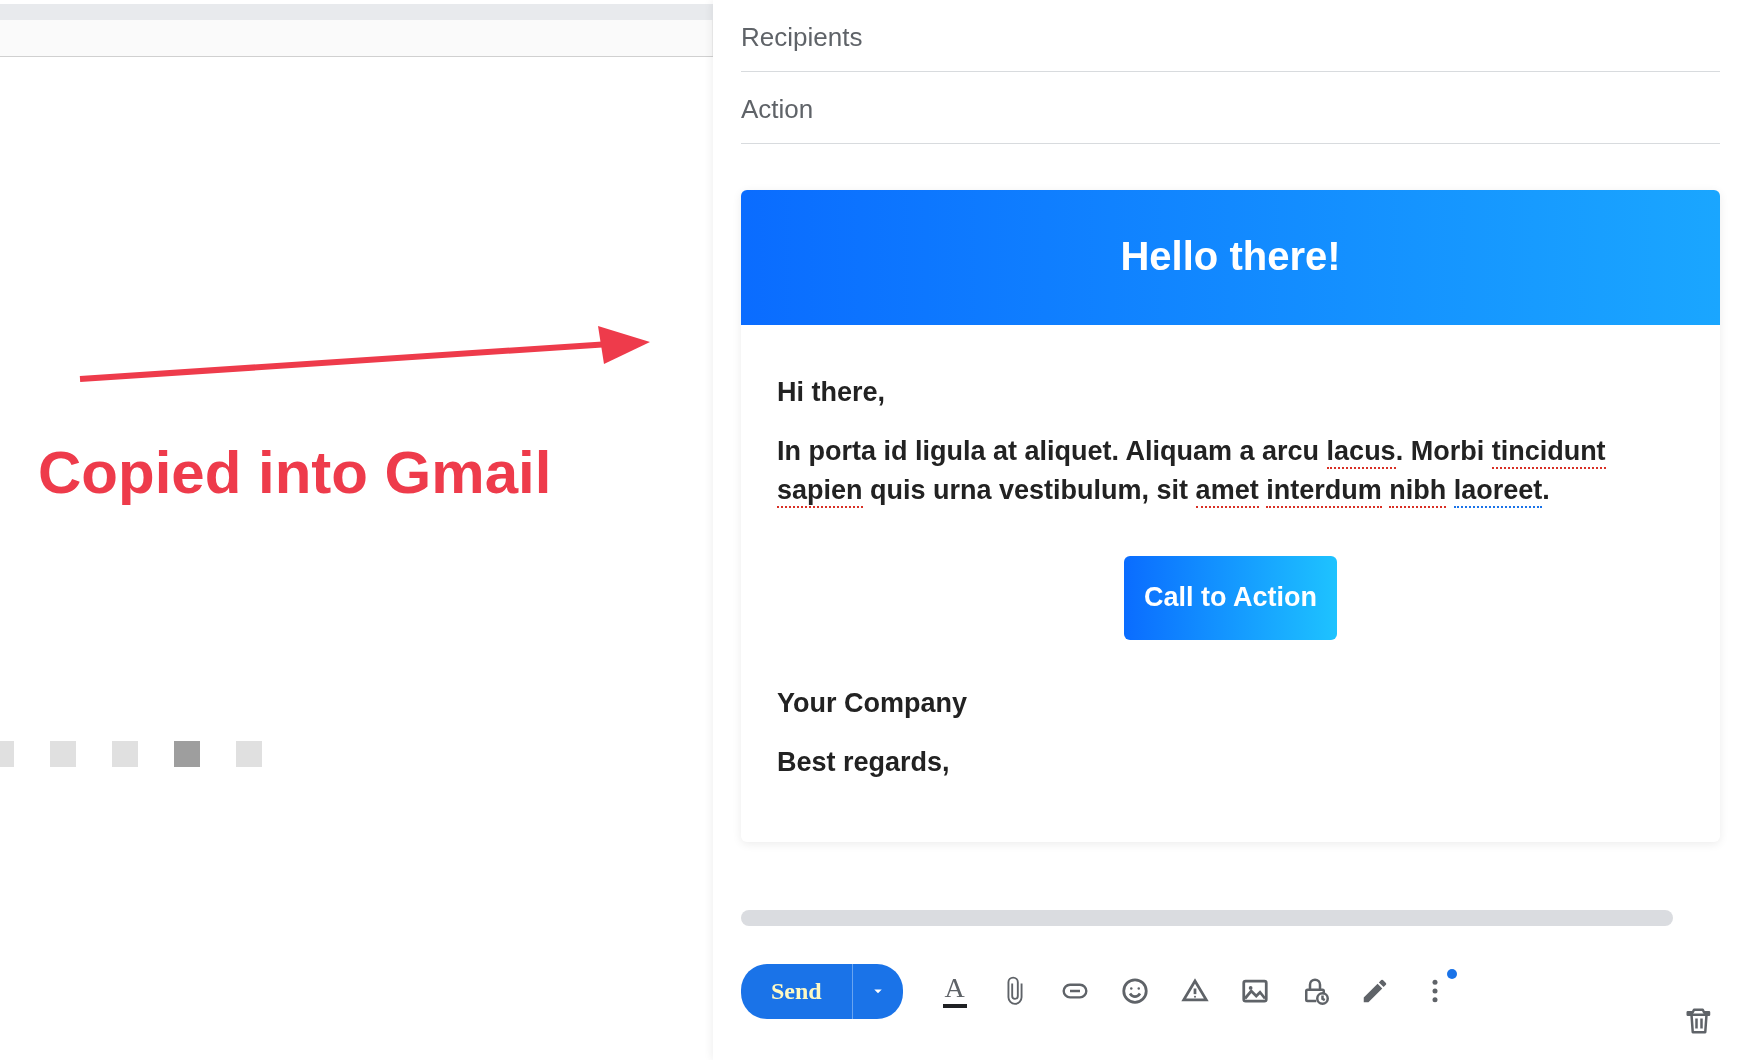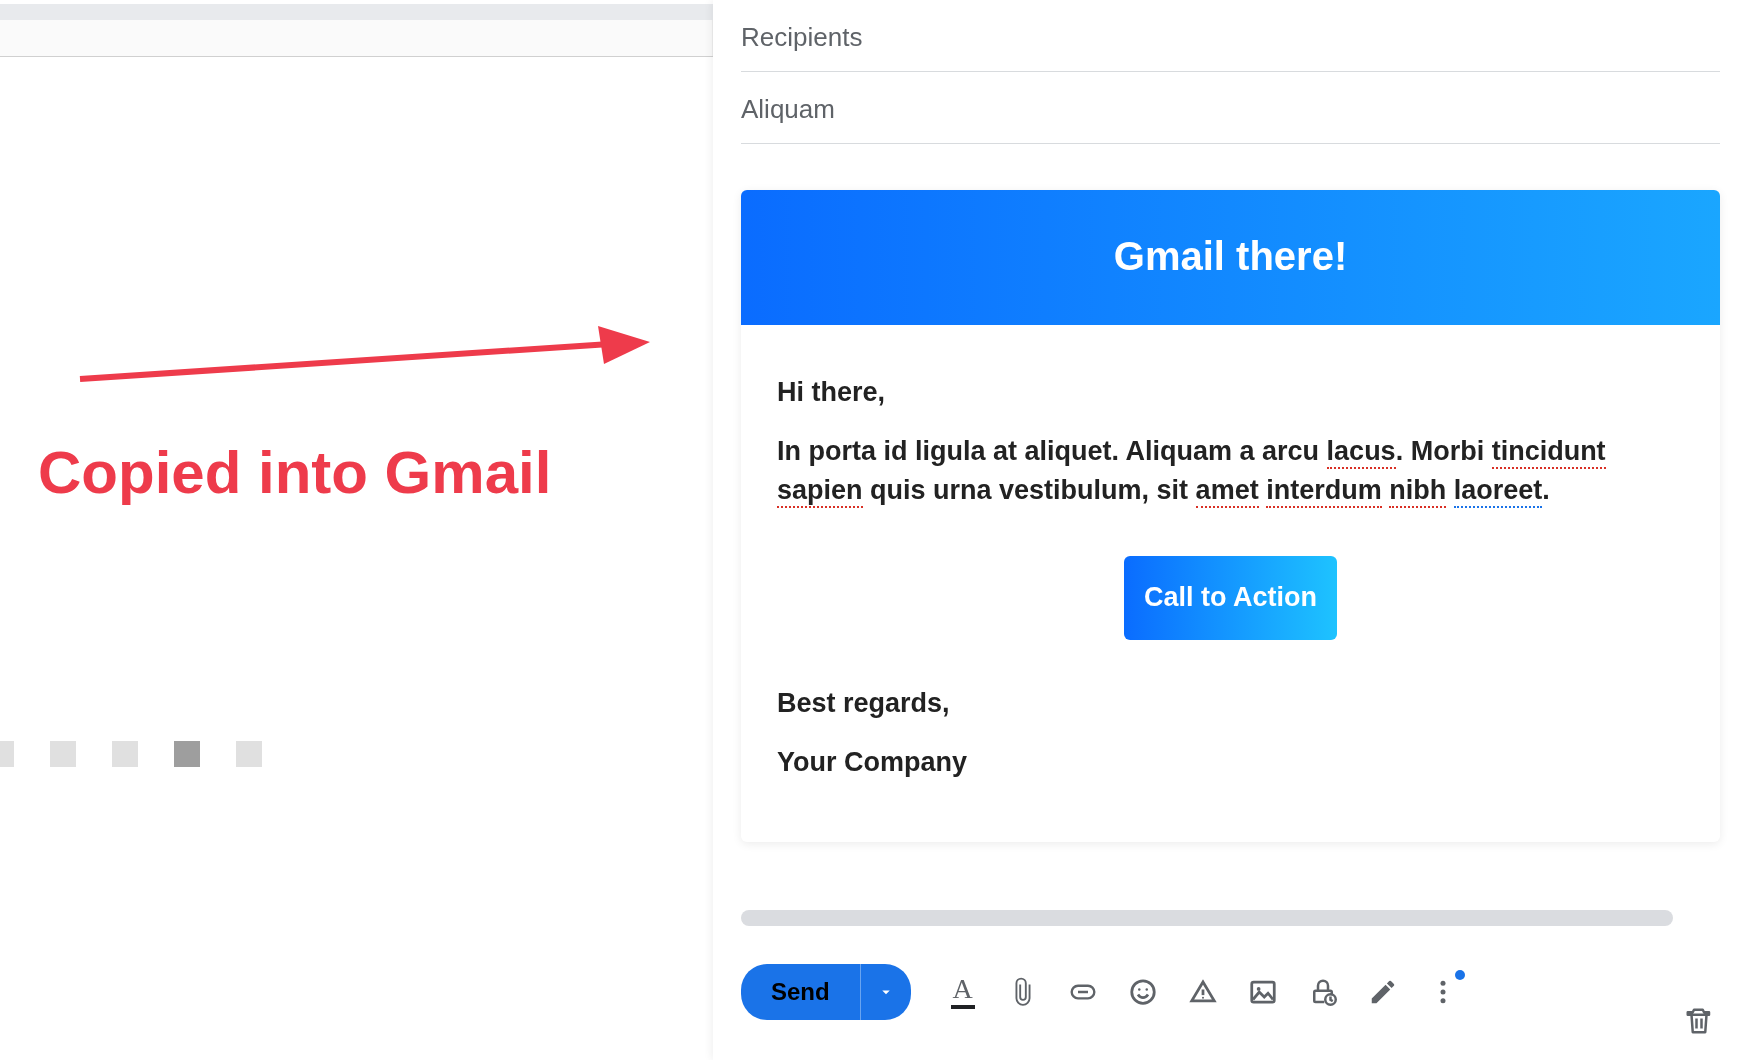--- a/index.html
+++ b/index.html
@@ -104,25 +104,26 @@
     width:932px;
   }
 
   .toolbar {
     display:flex; align-items:center; gap:24px;
     padding:6px 0 0 0;
   }
 
   .send-combo { display:flex; }
   .send-btn {
-    background:#1a73e8; color:#000000; font-size:24px; font-weight:600;
+    background:#1a73e8; color:#fef9c3; font-size:24px; font-weight:600;
     padding:14px 30px; border:none;
     border-top-left-radius:26px; border-bottom-left-radius:26px;
     border-right:1px solid rgba(255,255,255,0.35);
     cursor:pointer;
+    font-family:Liberation Serif, serif;
   }
   .send-more {
     background:#1a73e8; border:none; width:50px;
     border-top-right-radius:26px; border-bottom-right-radius:26px;
     display:flex; align-items:center; justify-content:center;
     cursor:pointer;
   }
   .send-more svg { fill:#fff; }
 
   .tool-icons { display:flex; align-items:center; gap:28px; margin-left:12px; }
@@ -163,39 +164,39 @@
     <div class="sq"></div>
   </div>
 </div>
 
 <div class="compose">
 
   <div class="field-row">
     <span>Recipients</span>
   </div>
   <div class="field-row">
-    <span>Aliquam</span>
+    <span>Action</span>
   </div>
 
   <div class="email-canvas">
-    <div class="email-header">Gmail there!</div>
+    <div class="email-header">Hello there!</div>
     <div class="email-body">
       <p>Hi there,</p>
 
 
       <p>
         <span>In porta id ligula at aliquet. Aliquam a arcu </span><span class="spellmark">lacus</span><span>. Morbi </span><span class="spellmark">tincidunt</span><span> </span><span class="spellmark">sapien</span><span> quis urna vestibulum, sit </span><span class="spellmark">amet</span><span> </span><span class="spellmark">interdum</span><span> </span><span class="spellmark">nibh</span><span> </span><span class="grammark">laoreet</span><span>.</span>
       </p>
 
       <div class="cta-wrap">
         <span class="cta">Call to Action</span>
       </div>
 
+      <p style="margin-top:4px">Your Company</p>
       <p>Best regards,</p>
-      <p style="margin-top:4px">Your Company</p>
     </div>
   </div>
 
   <div class="compose-footer-area">
     <div class="hscroll"></div>
 
     <div class="toolbar">
       <div class="send-combo">
         <button class="send-btn">Send</button>
         <button class="send-more">

